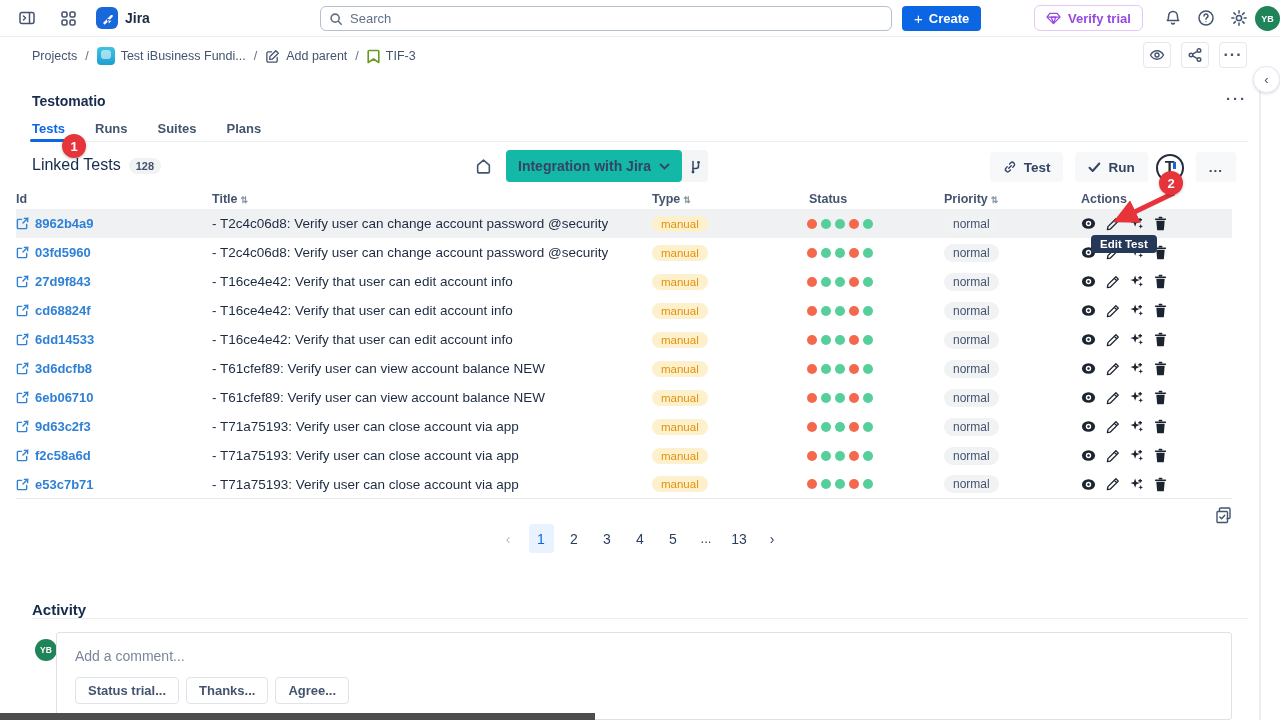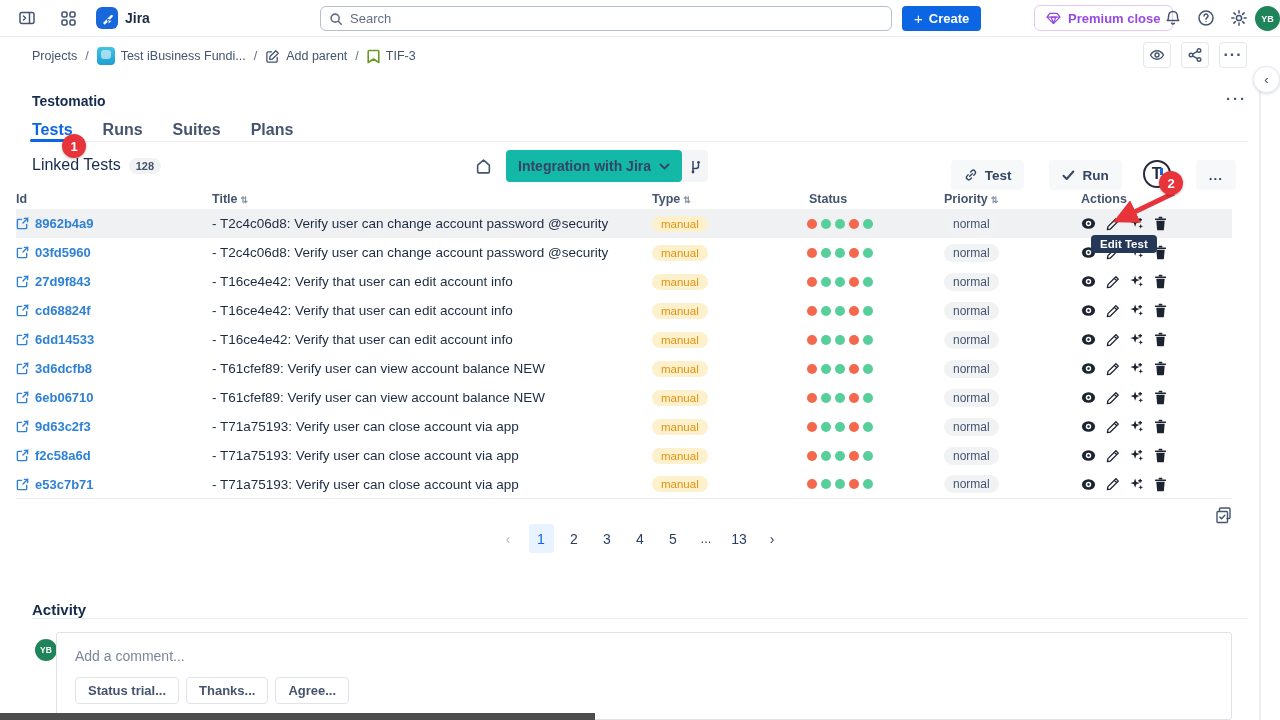--- a/index.html
+++ b/index.html
@@ -52,42 +52,42 @@
   #collapse-btn { position:absolute; left:1253px; top:66px; width:27px; height:27px; border-radius:50%;
     background:#fff; border:1px solid #e4e7ec; box-shadow:0 1px 3px rgba(9,30,66,.15);
     display:flex; align-items:center; justify-content:center; font-size:13px; color:#44546e; cursor:pointer; }
 
   
   #panel-title { position:absolute; top:93px; left:32px; font-size:14px; font-weight:bold; color:#172b4d; }
   #panel-more { position:absolute; top:90px; left:1226px; font-size:15px; letter-spacing:2px;
     color:#44546e; font-weight:bold; cursor:pointer; }
   #tabs { position:absolute; top:121px; left:32px; width:1216px; height:21px;
     border-bottom:1px solid #ebecf0; display:flex; gap:30px; }
-  .tab { font-size:16px; font-weight:bold; color:#44546e; cursor:pointer; padding-bottom:16px; position:relative; }
+  .tab { font-size:13px; font-weight:bold; color:#44546e; cursor:pointer; padding-bottom:16px; position:relative; }
   .tab.active { color:#0c66e4; }
   .tab.active::after { content:""; position:absolute; left:-2px; right:-2px; bottom:-1px; height:3px;
     background:#0c66e4; border-radius:2px; }
 
   .step-badge { position:absolute; width:24px; height:24px; border-radius:50%; background:#e6343a;
     color:#fff; font-size:13px; font-weight:bold; display:flex; align-items:center; justify-content:center;
     box-shadow:0 1px 3px rgba(0,0,0,.25); z-index:30; }
   #badge-1 { left:62px; top:134px; }
   #badge-2 { left:1159px; top:171px; }
 
   
   #controls { position:absolute; top:150px; left:32px; width:1216px; height:34px; }
   #linked-tests { position:absolute; left:0; top:6px; display:flex; align-items:flex-end; gap:8px; }
   #linked-tests .lt-label { font-size:16px; font-weight:500; color:#172b4d; }
   .count-pill { background:#f1f2f4; border-radius:10px; padding:2px 7px; font-size:11px;
     font-weight:bold; color:#44546e; }
   #branch-controls { position:absolute; left:438px; top:0; display:flex; align-items:center; gap:10px; }
   .gray-pill-btn { background:#14b8a6; border:none; border-radius:4px; height:32px; padding:0 12px;
     display:flex; align-items:center; gap:8px; font-family:inherit; font-size:14px; font-weight:bold;
     color:#344563; cursor:pointer; }
-  #right-controls { position:absolute; right:12px; top:10px; display:flex; align-items:flex-start; gap:25px; }
+  #right-controls { position:absolute; right:12px; top:2px; display:flex; align-items:flex-end; gap:12px; }
   .soft-btn { background:#f7f8f9; border:none; border-radius:4px; height:30px; padding:0 13px;
     display:flex; align-items:center; gap:7px; font-family:inherit; font-size:13.5px; font-weight:bold;
     color:#344563; cursor:pointer; }
   #tm-logo { width:28px; height:28px; border-radius:50%; border:2px solid #242c3d; background:#fff;
     display:flex; align-items:center; justify-content:center; font-size:16px; font-weight:bold;
     color:#242c3d; cursor:pointer; position:relative; margin-left:-4px; }
   #tm-logo::after { content:""; position:absolute; right:6px; top:6px; width:3px; height:7px; background:#1868db; }
 
   
   #test-table { position:absolute; top:188px; left:16px; width:1216px; }
@@ -187,21 +187,21 @@
   </button>
 
   <button id="premium-btn">
     <span>
       <svg width="15" height="13" viewBox="0 0 16 14" fill="none" stroke="#964ae3" stroke-width="1.4" stroke-linejoin="round">
         <path d="M4 1.5h8l3 4-7 7-7-7z"></path>
           <path d="M5.5 5.5L8 12.2 10.5 5.5z"></path>
           <path d="M1 5.5h14"></path>
       </svg>
     </span>
-    <span>Premium close</span>
+    <span>Verify trial</span>
   </button>
 
   <div class="nav-icons">
     <span class="icon-btn">
       <svg width="18" height="18" viewBox="0 0 18 18" fill="none" stroke="#44546e" stroke-width="1.5" stroke-linecap="round" stroke-linejoin="round">
         <path d="M9 2.5c-2.7 0-4.4 2-4.4 4.4 0 3.4-1.3 4.6-1.3 4.6h11.4s-1.3-1.2-1.3-4.6c0-2.4-1.7-4.4-4.4-4.4z"></path>
         <path d="M7.6 14.2a1.6 1.6 0 0 0 2.8 0"></path>
       </svg>
     </span>
     <span class="icon-btn">

